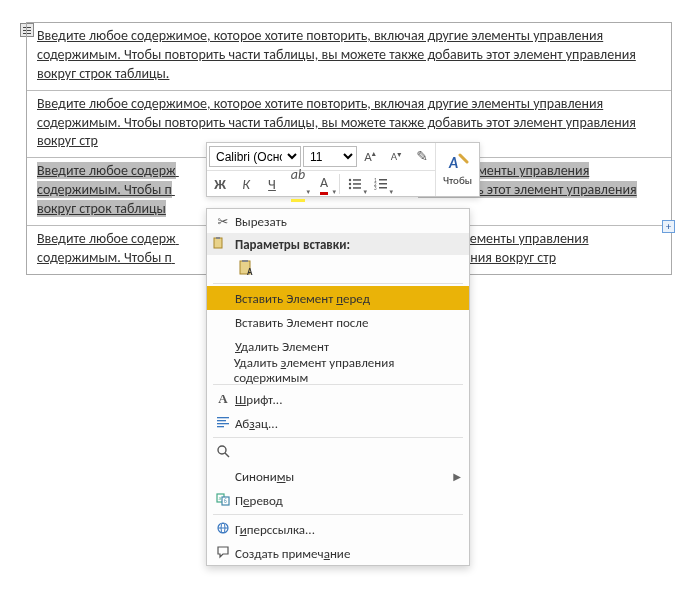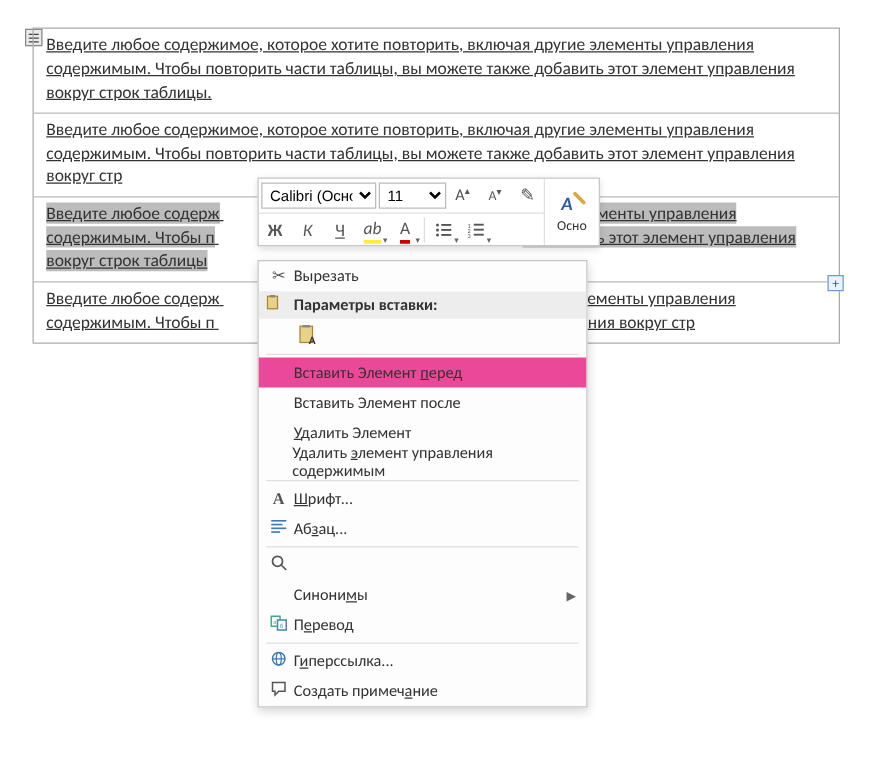--- a/index.html
+++ b/index.html
@@ -117,21 +117,21 @@
   font-size: 13px;
   color: #333;
   position: relative;
 }
 .cm-item .ico {
   width: 24px;
   text-align: center;
   font-size: 13px;
   color: #555;
 }
-.cm-item.highlighted { background: #ec4899; }
+.cm-item.highlighted { background: #eab308; }
 .cm-sep { height: 1px; background: #e0e0e0; margin: 2px 6px; }
 .cm-section-label {
   background: #ededed;
   height: 22px;
   display: flex;
   align-items: center;
   padding-left: 28px;
   font-size: 13px;
   font-weight: bold;
   color: #333;
@@ -219,21 +219,21 @@
         </select>
         <div class="mt-btn" style="font-size:13px">A<span style="font-size:8px;position:relative;top:-4px">▴</span></div>
         <div class="mt-btn" style="font-size:11px">A<span style="font-size:8px;position:relative;top:-3px">▾</span></div>
         <div class="mt-btn">✎</div>
       </div>
       <div class="mini-row">
         <div class="mt-btn" style="font-weight:bold">Ж</div>
         <div class="mt-btn" style="font-style:italic">К</div>
         <div class="mt-btn" style="text-decoration:underline">Ч</div>
         <div class="mt-btn mt-dd">
-          <span style="border-bottom:3px solid #ffeb3b;padding-bottom:1px;font-style:italic">ab</span>
+          <span style="border-bottom:3px solid #ffeb3b;padding-bottom:16px;font-style:italic">ab</span>
         </div>
         <div class="mt-btn mt-dd">
           <span style="border-bottom:3px solid #c00;padding-bottom:1px">A</span>
         </div>
         <div class="mt-sep"></div>
         <div class="mt-btn mt-dd">
           <svg class="svg-icon" viewBox="0 0 16 16">
               <circle cx="3" cy="4" r="1.2" fill="#555"></circle>
               <rect x="6" y="3.2" width="8" height="1.5" fill="#555"></rect>
               <circle cx="3" cy="8" r="1.2" fill="#555"></circle>
@@ -252,21 +252,21 @@
               <rect x="6" y="11" width="8" height="1.5" fill="#555"></rect>
             </svg>
         </div>
       </div>
     </div>
     <div class="styles-btn">
       <svg width="22" height="22" viewBox="0 0 22 22">
           <text x="2" y="16" font-size="15" font-weight="bold" fill="#2a5ca7" font-style="italic">A</text>
           <path d="M13 3 l7 7" stroke="#d9a83e" stroke-width="3" stroke-linecap="round"></path>
         </svg>
-      <span>Осно</span>
+      <span>Чтобы</span>
     </div>
   </div>
 </div>
 
 <div class="context-menu">
   <div class="cm-item">
     <span class="ico">✂</span>
     <span>Вырезать</span>
   </div>
   <div class="cm-section-label">

